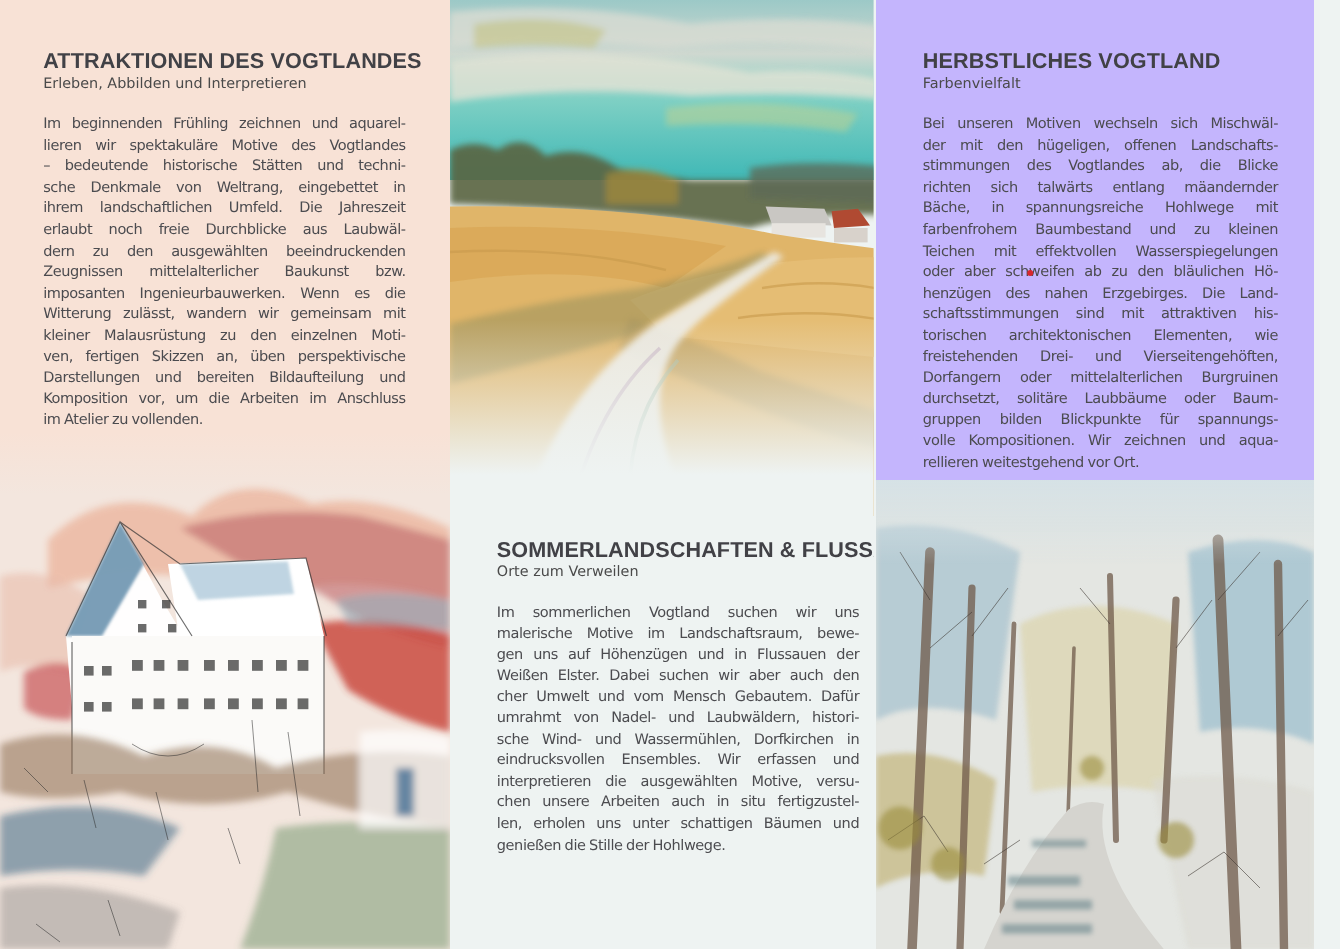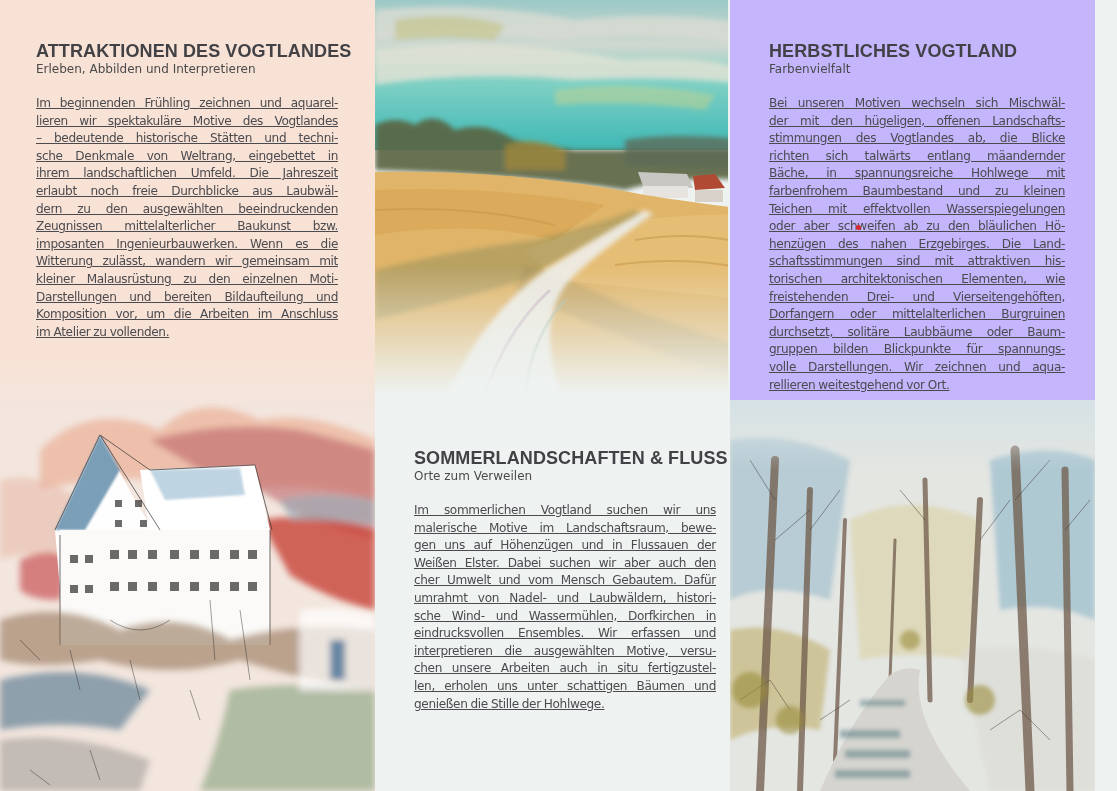--- a/index.html
+++ b/index.html
@@ -44,21 +44,21 @@
     .body-text {
       font-family: "DejaVu Sans", sans-serif;
       font-size: 12.1px;
       line-height: 17.6px;
       color: #4b4b4f;
       text-align: justify;
       hyphens: manual;
       letter-spacing: -0.35px;
       word-spacing: -0.5px;
     }
-    .body-text .ln { display: block; text-align: justify; text-align-last: justify; white-space: nowrap; overflow: visible; text-decoration: underline; }
+    .body-text .ln { display: block; text-align: justify; text-align-last: justify; white-space: nowrap; overflow: visible; }
     .body-text .ln.last { text-align-last: left; }
 
     
     .painting { position: absolute; z-index: 1; }
     #painting-castle { left: 0; top: 360px; width: 375px; height: 431px; }
     #painting-fields { left: 0; top: 0; width: 377px; height: 430px; }
     #painting-forest { left: 0; top: 400px; width: 365px; height: 391px; }
 
     .marker-dot {
       position: absolute; width: 5px; height: 5px; border-radius: 50%;
@@ -155,20 +155,21 @@
       <span class="ln">lieren wir spektakuläre Motive des Vogtlandes</span>
       <span class="ln">– bedeutende historische Stätten und techni-</span>
       <span class="ln">sche Denkmale von Weltrang, eingebettet in</span>
       <span class="ln">ihrem landschaftlichen Umfeld. Die Jahreszeit</span>
       <span class="ln">erlaubt noch freie Durchblicke aus Laubwäl-</span>
       <span class="ln">dern zu den ausgewählten beeindruckenden</span>
       <span class="ln">Zeugnissen mittelalterlicher Baukunst bzw.</span>
       <span class="ln">imposanten Ingenieurbauwerken. Wenn es die</span>
       <span class="ln">Witterung zulässt, wandern wir gemeinsam mit</span>
       <span class="ln">kleiner Malausrüstung zu den einzelnen Moti-</span>
+      <span class="ln">ven, fertigen Skizzen an, üben perspektivische</span>
       <span class="ln">Darstellungen und bereiten Bildaufteilung und</span>
       <span class="ln">Komposition vor, um die Arbeiten im Anschluss</span>
       <span class="ln last">im Atelier zu vollenden.</span>
     </p>
   </div>
 </section>
 
 <section class="panel" id="panel-mid">
   <svg class="painting" id="painting-fields" viewBox="0 0 377 430" preserveAspectRatio="none">
     <defs>
@@ -306,18 +307,18 @@
       <span class="ln">farbenfrohem Baumbestand und zu kleinen</span>
       <span class="ln">Teichen mit effektvollen Wasserspiegelungen</span>
       <span class="ln">oder aber schweifen ab zu den bläulichen Hö-</span>
       <span class="ln">henzügen des nahen Erzgebirges. Die Land-</span>
       <span class="ln">schaftsstimmungen sind mit attraktiven his-</span>
       <span class="ln">torischen architektonischen Elementen, wie</span>
       <span class="ln">freistehenden Drei- und Vierseitengehöften,</span>
       <span class="ln">Dorfangern oder mittelalterlichen Burgruinen</span>
       <span class="ln">durchsetzt, solitäre Laubbäume oder Baum-</span>
       <span class="ln">gruppen bilden Blickpunkte für spannungs-</span>
-      <span class="ln">volle Darstellungen. Wir zeichnen und aqua-</span>
+      <span class="ln">volle Kompositionen. Wir zeichnen und aqua-</span>
       <span class="ln last">rellieren weitestgehend vor Ort.</span>
     </p>
   </div>
   <span class="marker-dot" style="left:126px; top:225px;"></span>
 </section>
 
 </body></html>

